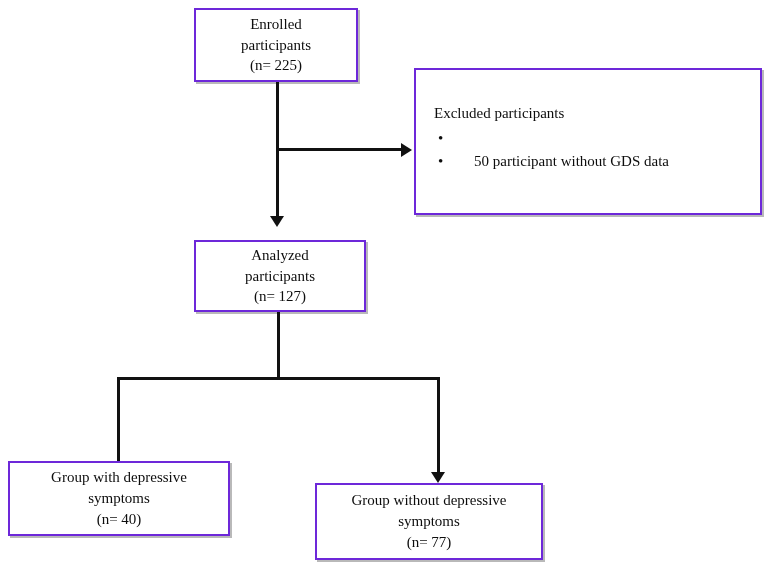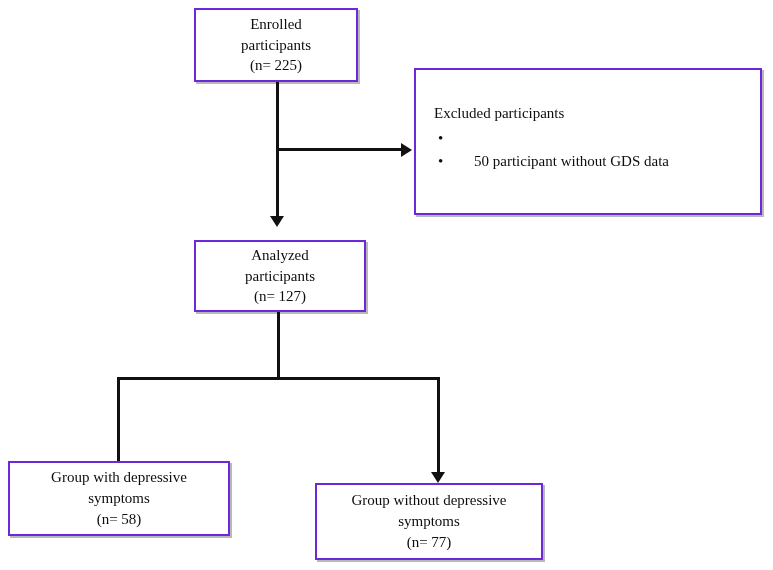--- a/index.html
+++ b/index.html
@@ -128,21 +128,21 @@
 
   <div class="vline" style="left:117px; top:377px; height:100px;"></div>
   <div class="arrow-down" style="left:111px; top:475px;"></div>
 
   <div class="vline" style="left:437px; top:377px; height:98px;"></div>
   <div class="arrow-down" style="left:431px; top:472px;"></div>
 
   <div class="box" style="left:8px; top:461px; width:222px; height:75px;">
     <span class="line">Group with depressive</span>
     <span class="line">symptoms</span>
-    <span class="line">(n= 58)</span>
+    <span class="line">(n= 40)</span>
   </div>
 
   <div class="box" style="left:315px; top:483px; width:228px; height:77px;">
     <span class="line">Group without depressive</span>
     <span class="line">symptoms</span>
     <span class="line">(n= 77)</span>
   </div>
 
 </div>
 

